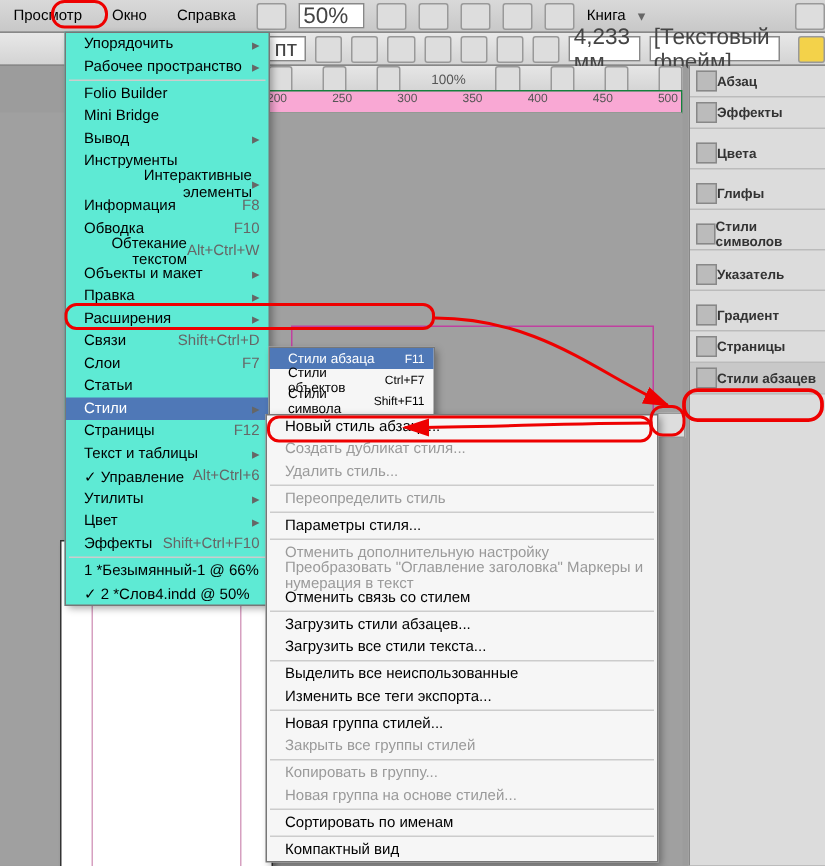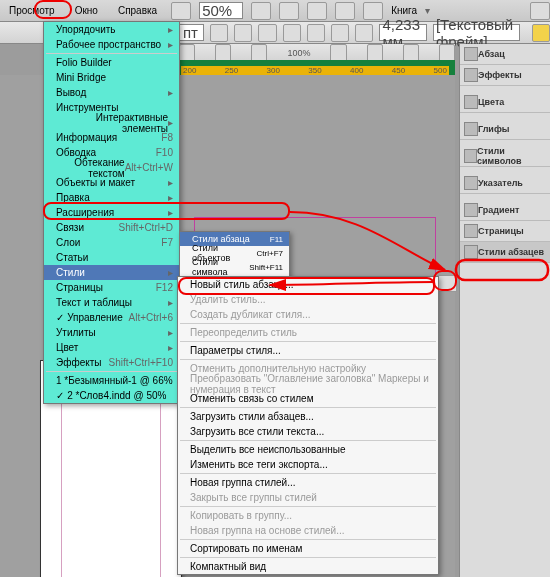--- a/index.html
+++ b/index.html
@@ -10,21 +10,21 @@
     display:flex;align-items:center;padding-left:3px;gap:8px;}
   .menu-label{padding:2px 6px;}
   .second-bar{position:absolute;left:0;top:22px;right:0;height:21px;
     background:linear-gradient(#e8e8e8,#d3d3d3);border-bottom:1px solid #888;
     display:flex;align-items:center;gap:6px;padding-left:4px;}
   .icon-btn{width:18px;height:16px;background:#ddd;border:1px solid #999;
     border-radius:2px;}
   .field{height:15px;background:#fff;border:1px solid #888;font-size:15px;
     padding:0 2px;display:inline-flex;align-items:center;color:#444;}
   .ruler{position:absolute;left:175px;top:60px;right:95px;height:14px;
-    background:#eab308;border:6px solid #15803d;display:flex;justify-content:space-between;
+    background:#f9a8d4;border:1px solid #15803d;display:flex;justify-content:space-between;
     font-size:8px;color:#555;padding:0 2px;}
   .canvas{position:absolute;left:0;top:75px;right:95px;bottom:0;background:#a0a0a0;}
   .page{position:absolute;left:40px;top:285px;width:140px;height:280px;
     background:#fff;border:1px solid #333;box-shadow:2px 2px 3px rgba(0,0,0,.3);}
   .page .margin{position:absolute;inset:20px;border:1px solid #d6a0c0;}
   .selection{position:absolute;left:194px;top:142px;width:240px;height:210px;
     border:1px solid #c040a0;}
   
   .side{position:absolute;right:0;top:44px;width:90px;bottom:0;
     background:#dcdcdc;border-left:1px solid #888;}
@@ -292,22 +292,22 @@
     <div class="mi">
       <span>Стили ячеек</span>
       <span style="font-size: 8px;"></span>
     </div>
   </div>
 
 <div class="flyout-btn"></div>
 
 <div class="submenu2" id="sub2">
     <div class="mi" style="font-weight: normal;">Новый стиль абзаца...</div>
+    <div class="mi disabled">Создать дубликат стиля...</div>
     <div class="mi disabled">Удалить стиль...</div>
-    <div class="mi disabled">Создать дубликат стиля...</div>
     <div class="sep"></div>
     <div class="mi disabled">Переопределить стиль</div>
     <div class="sep"></div>
     <div class="mi">Параметры стиля...</div>
     <div class="sep"></div>
     <div class="mi disabled">Отменить дополнительную настройку</div>
     <div class="mi disabled">Преобразовать "Оглавление заголовка" Маркеры и нумерация в текст</div>
     <div class="mi">Отменить связь со стилем</div>
     <div class="sep"></div>
     <div class="mi">Загрузить стили абзацев...</div>

